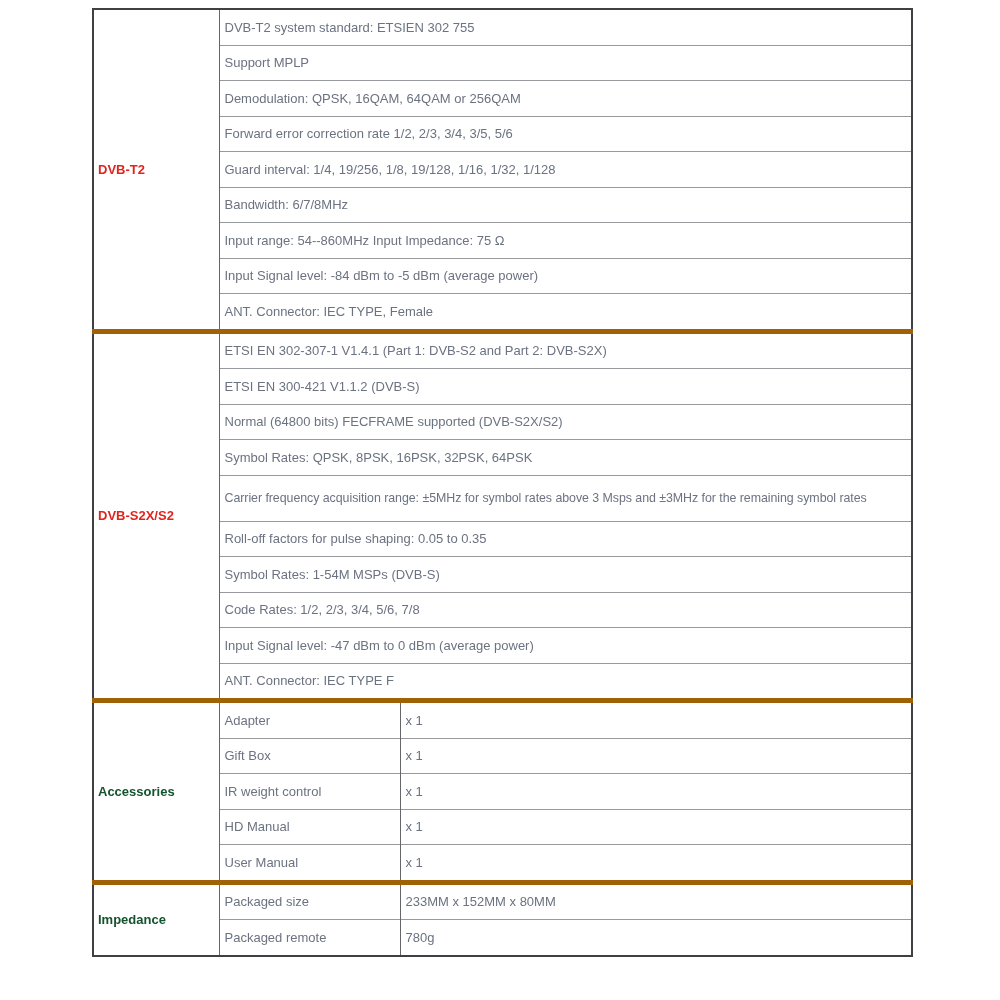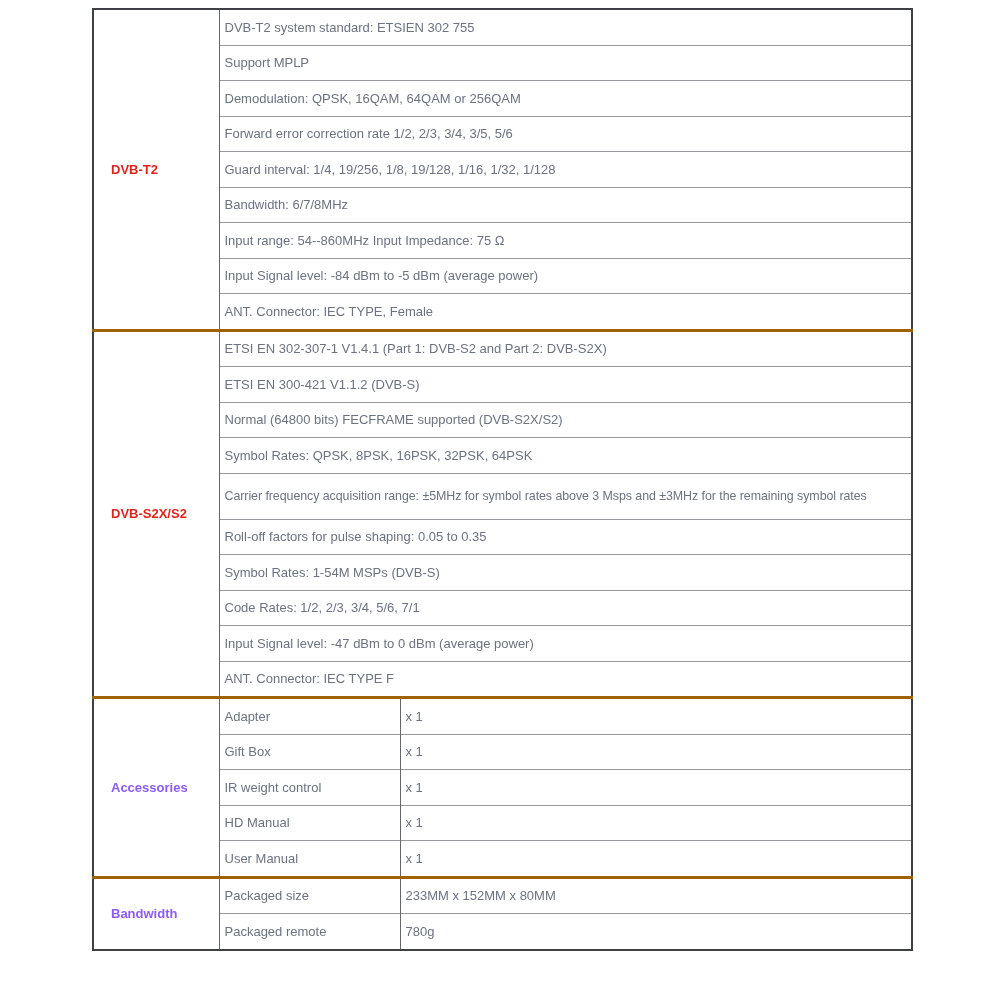--- a/index.html
+++ b/index.html
@@ -29,26 +29,26 @@
     vertical-align: middle;
     font-size: 13px;
     color: #6b7280;
     padding: 0 4px 0 5px;
     border-top: 1px solid #97999c;
     border-left: 1px solid #646669;
     overflow: hidden;
   }
   td.label {
     font-weight: bold;
-    padding-left: 17px;
+    padding-left: 4px;
     border-left: none;
   }
   td.red  { color: #e1241d; }
-  td.dark { color: #8b5cf6; }
-  td.sec-top { border-top: 3px solid #a16207; }
+  td.dark { color: #14532d; }
+  td.sec-top { border-top: 5px solid #a16207; }
   tr.tall td.val { height: 45px; }
   td.tight {
     font-size: 12.4px;
     letter-spacing: -0.05px;
     white-space: nowrap;
     padding-right: 13px;
   }
 </style>
 </head>
 <body>
@@ -107,21 +107,21 @@
       <tr class="tall">
           <td class="val tight" colspan="2">Carrier frequency acquisition range: ±5MHz for symbol rates above 3 Msps and ±3MHz for the remaining symbol rates</td>
         </tr>
       <tr>
           <td class="val" colspan="2">Roll-off factors for pulse shaping: 0.05 to 0.35</td>
         </tr>
       <tr>
           <td class="val" colspan="2">Symbol Rates: 1-54M MSPs (DVB-S)</td>
         </tr>
       <tr>
-          <td class="val" colspan="2">Code Rates: 1/2, 2/3, 3/4, 5/6, 7/1</td>
+          <td class="val" colspan="2">Code Rates: 1/2, 2/3, 3/4, 5/6, 7/8</td>
         </tr>
       <tr>
           <td class="val" colspan="2">Input Signal level: -47 dBm to 0 dBm (average power)</td>
         </tr>
       <tr>
           <td class="val" colspan="2">ANT. Connector: IEC TYPE F</td>
         </tr>
 
       <tr>
         <td class="label dark sec-top" rowspan="5">Accessories</td>
@@ -139,21 +139,21 @@
       <tr>
         <td class="val">HD Manual</td>
         <td class="val">x 1</td>
       </tr>
       <tr>
         <td class="val">User Manual</td>
         <td class="val">x 1</td>
       </tr>
 
       <tr>
-        <td class="label dark sec-top" rowspan="2">Bandwidth</td>
+        <td class="label dark sec-top" rowspan="2">Impedance</td>
         <td class="val sec-top">Packaged size</td>
         <td class="val sec-top">233MM x 152MM x 80MM</td>
       </tr>
       <tr>
         <td class="val">Packaged remote</td>
         <td class="val">780g</td>
       </tr>
     </tbody>
   </table>
 </div>

